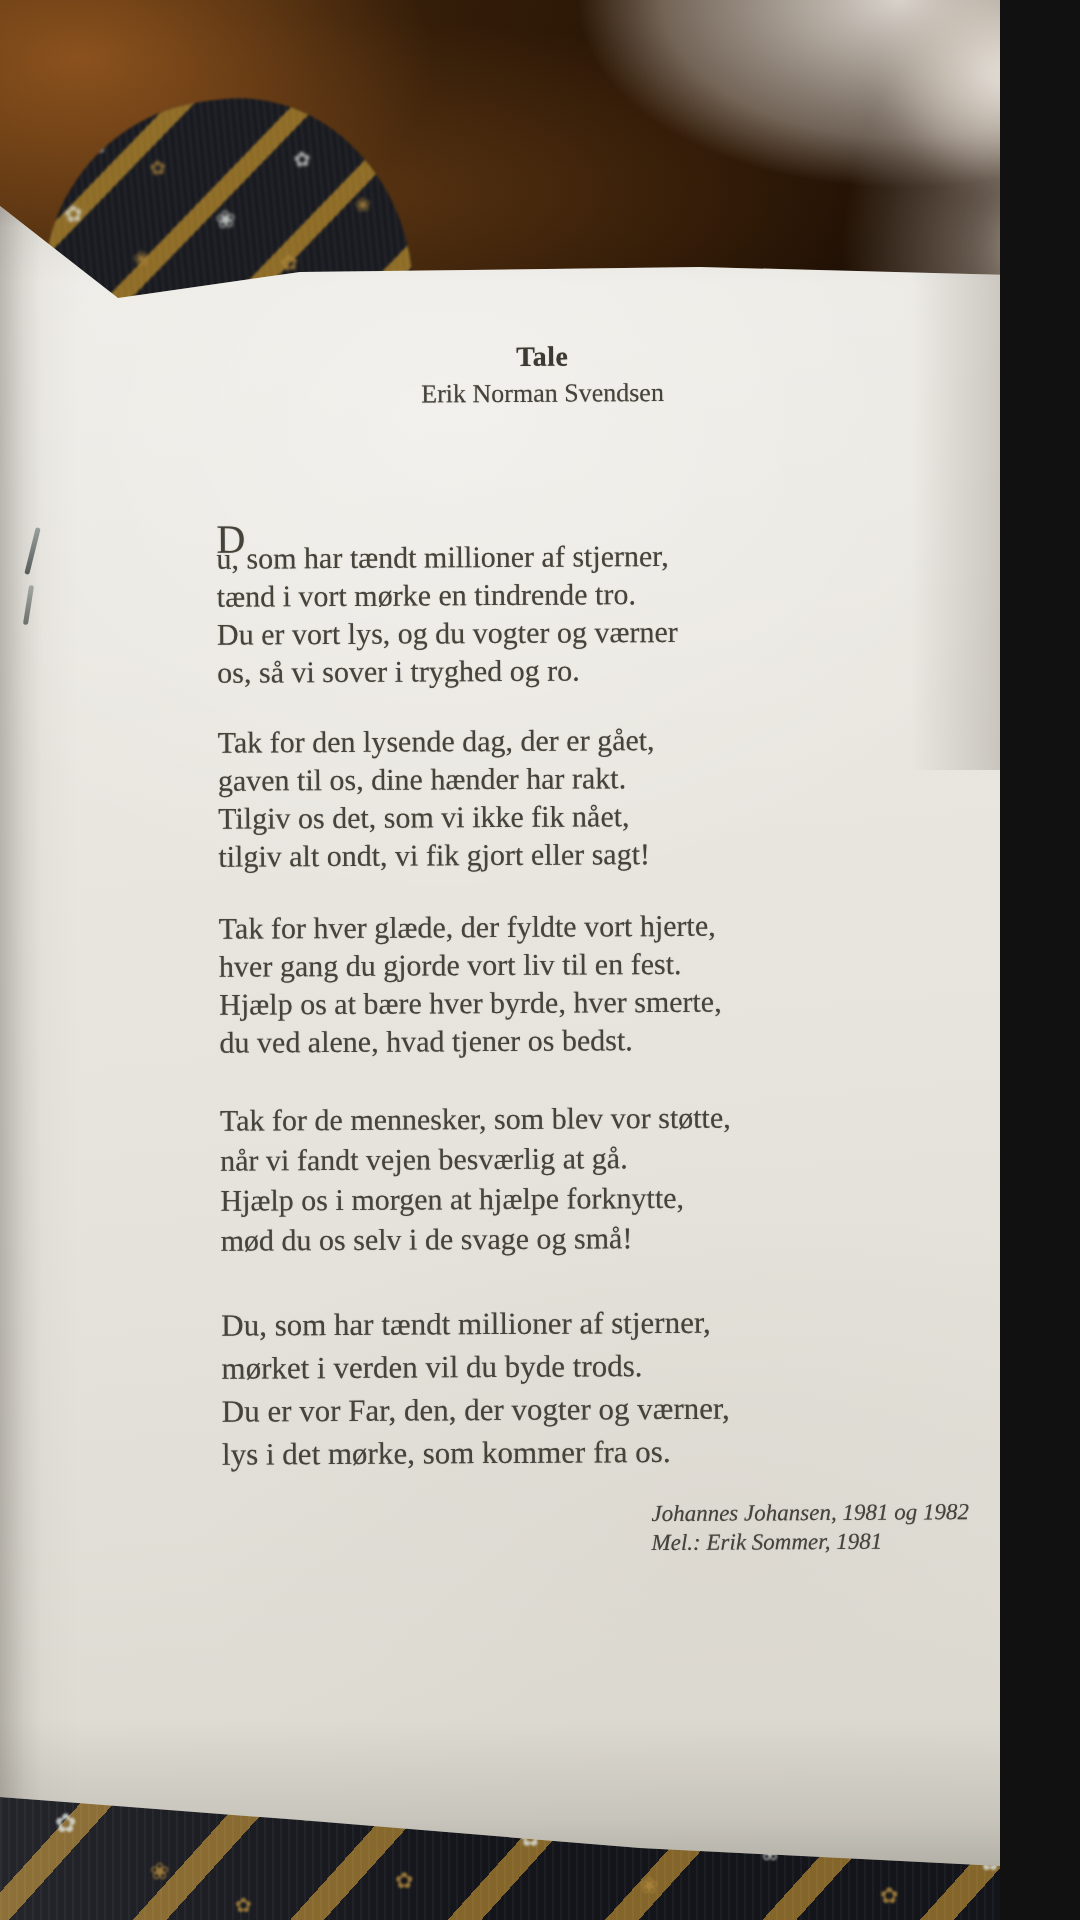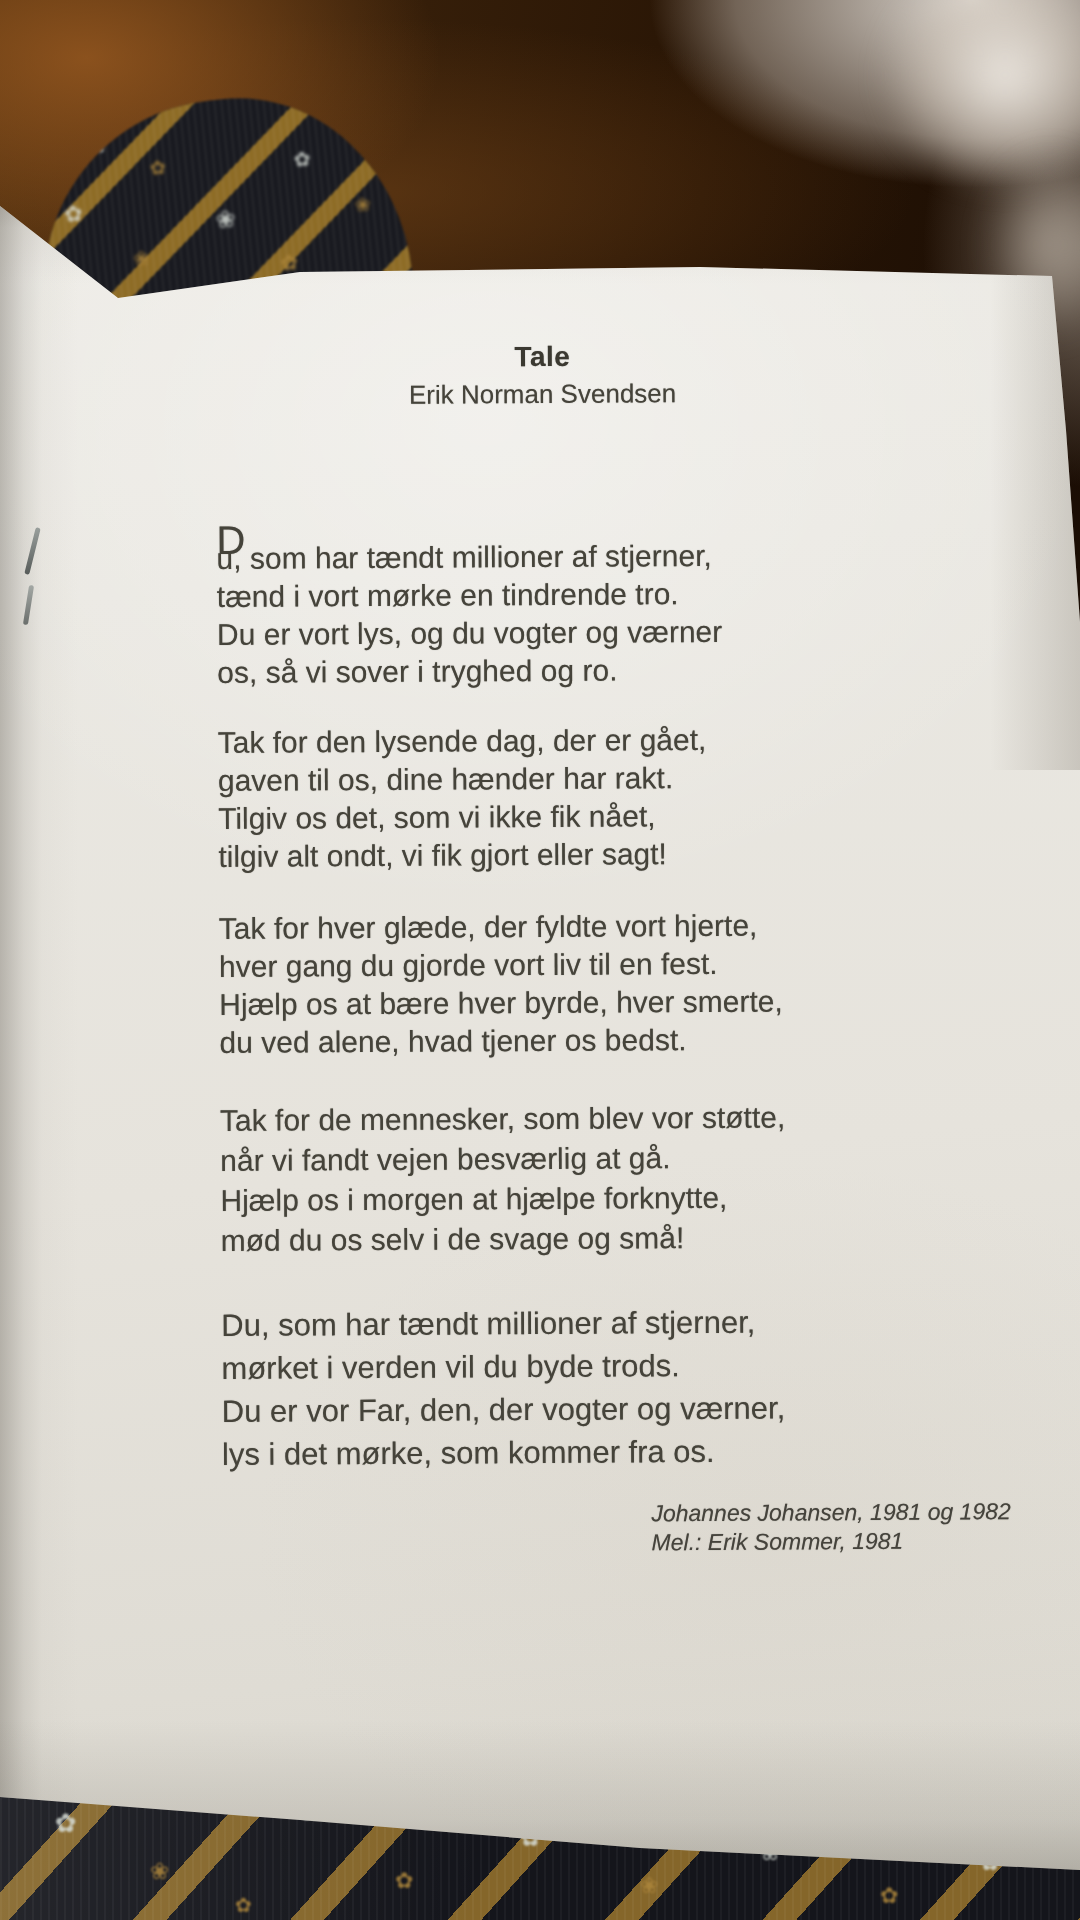--- a/index.html
+++ b/index.html
@@ -1,18 +1,18 @@
 <!DOCTYPE html>
 <html><head>
 <meta charset="utf-8">
 <style>
   html,body{margin:0;padding:0;background:#111;}
   .photo{
-    position:relative;width:1080px;height:1920px;overflow:hidden;
-    background:#14b8a6;font-family:Liberation Sans, sans-serif;
+    position:relative;width:1000px;height:1920px;overflow:hidden;
+    background:#14b8a6;font-family:Liberation Serif, serif;
   }
   
   .wood{
     position:absolute;inset:0;
     background:
       radial-gradient(430px 250px at 90% 0%,  rgba(232,227,220,0.92), rgba(205,196,186,0.45) 55%, rgba(0,0,0,0) 75%),
       radial-gradient(240px 340px at 101% 13%, rgba(198,188,176,0.55), rgba(0,0,0,0) 70%),
       radial-gradient(520px 300px at 8% 3%,   rgba(150,88,32,0.85), rgba(0,0,0,0) 68%),
       radial-gradient(760px 240px at 34% 10%, rgba(122,72,26,0.50), rgba(0,0,0,0) 72%),
       linear-gradient(100deg,#4e2e0e 0%,#38200a 25%,#281505 52%,#1c0e04 78%,#150a03 100%);

